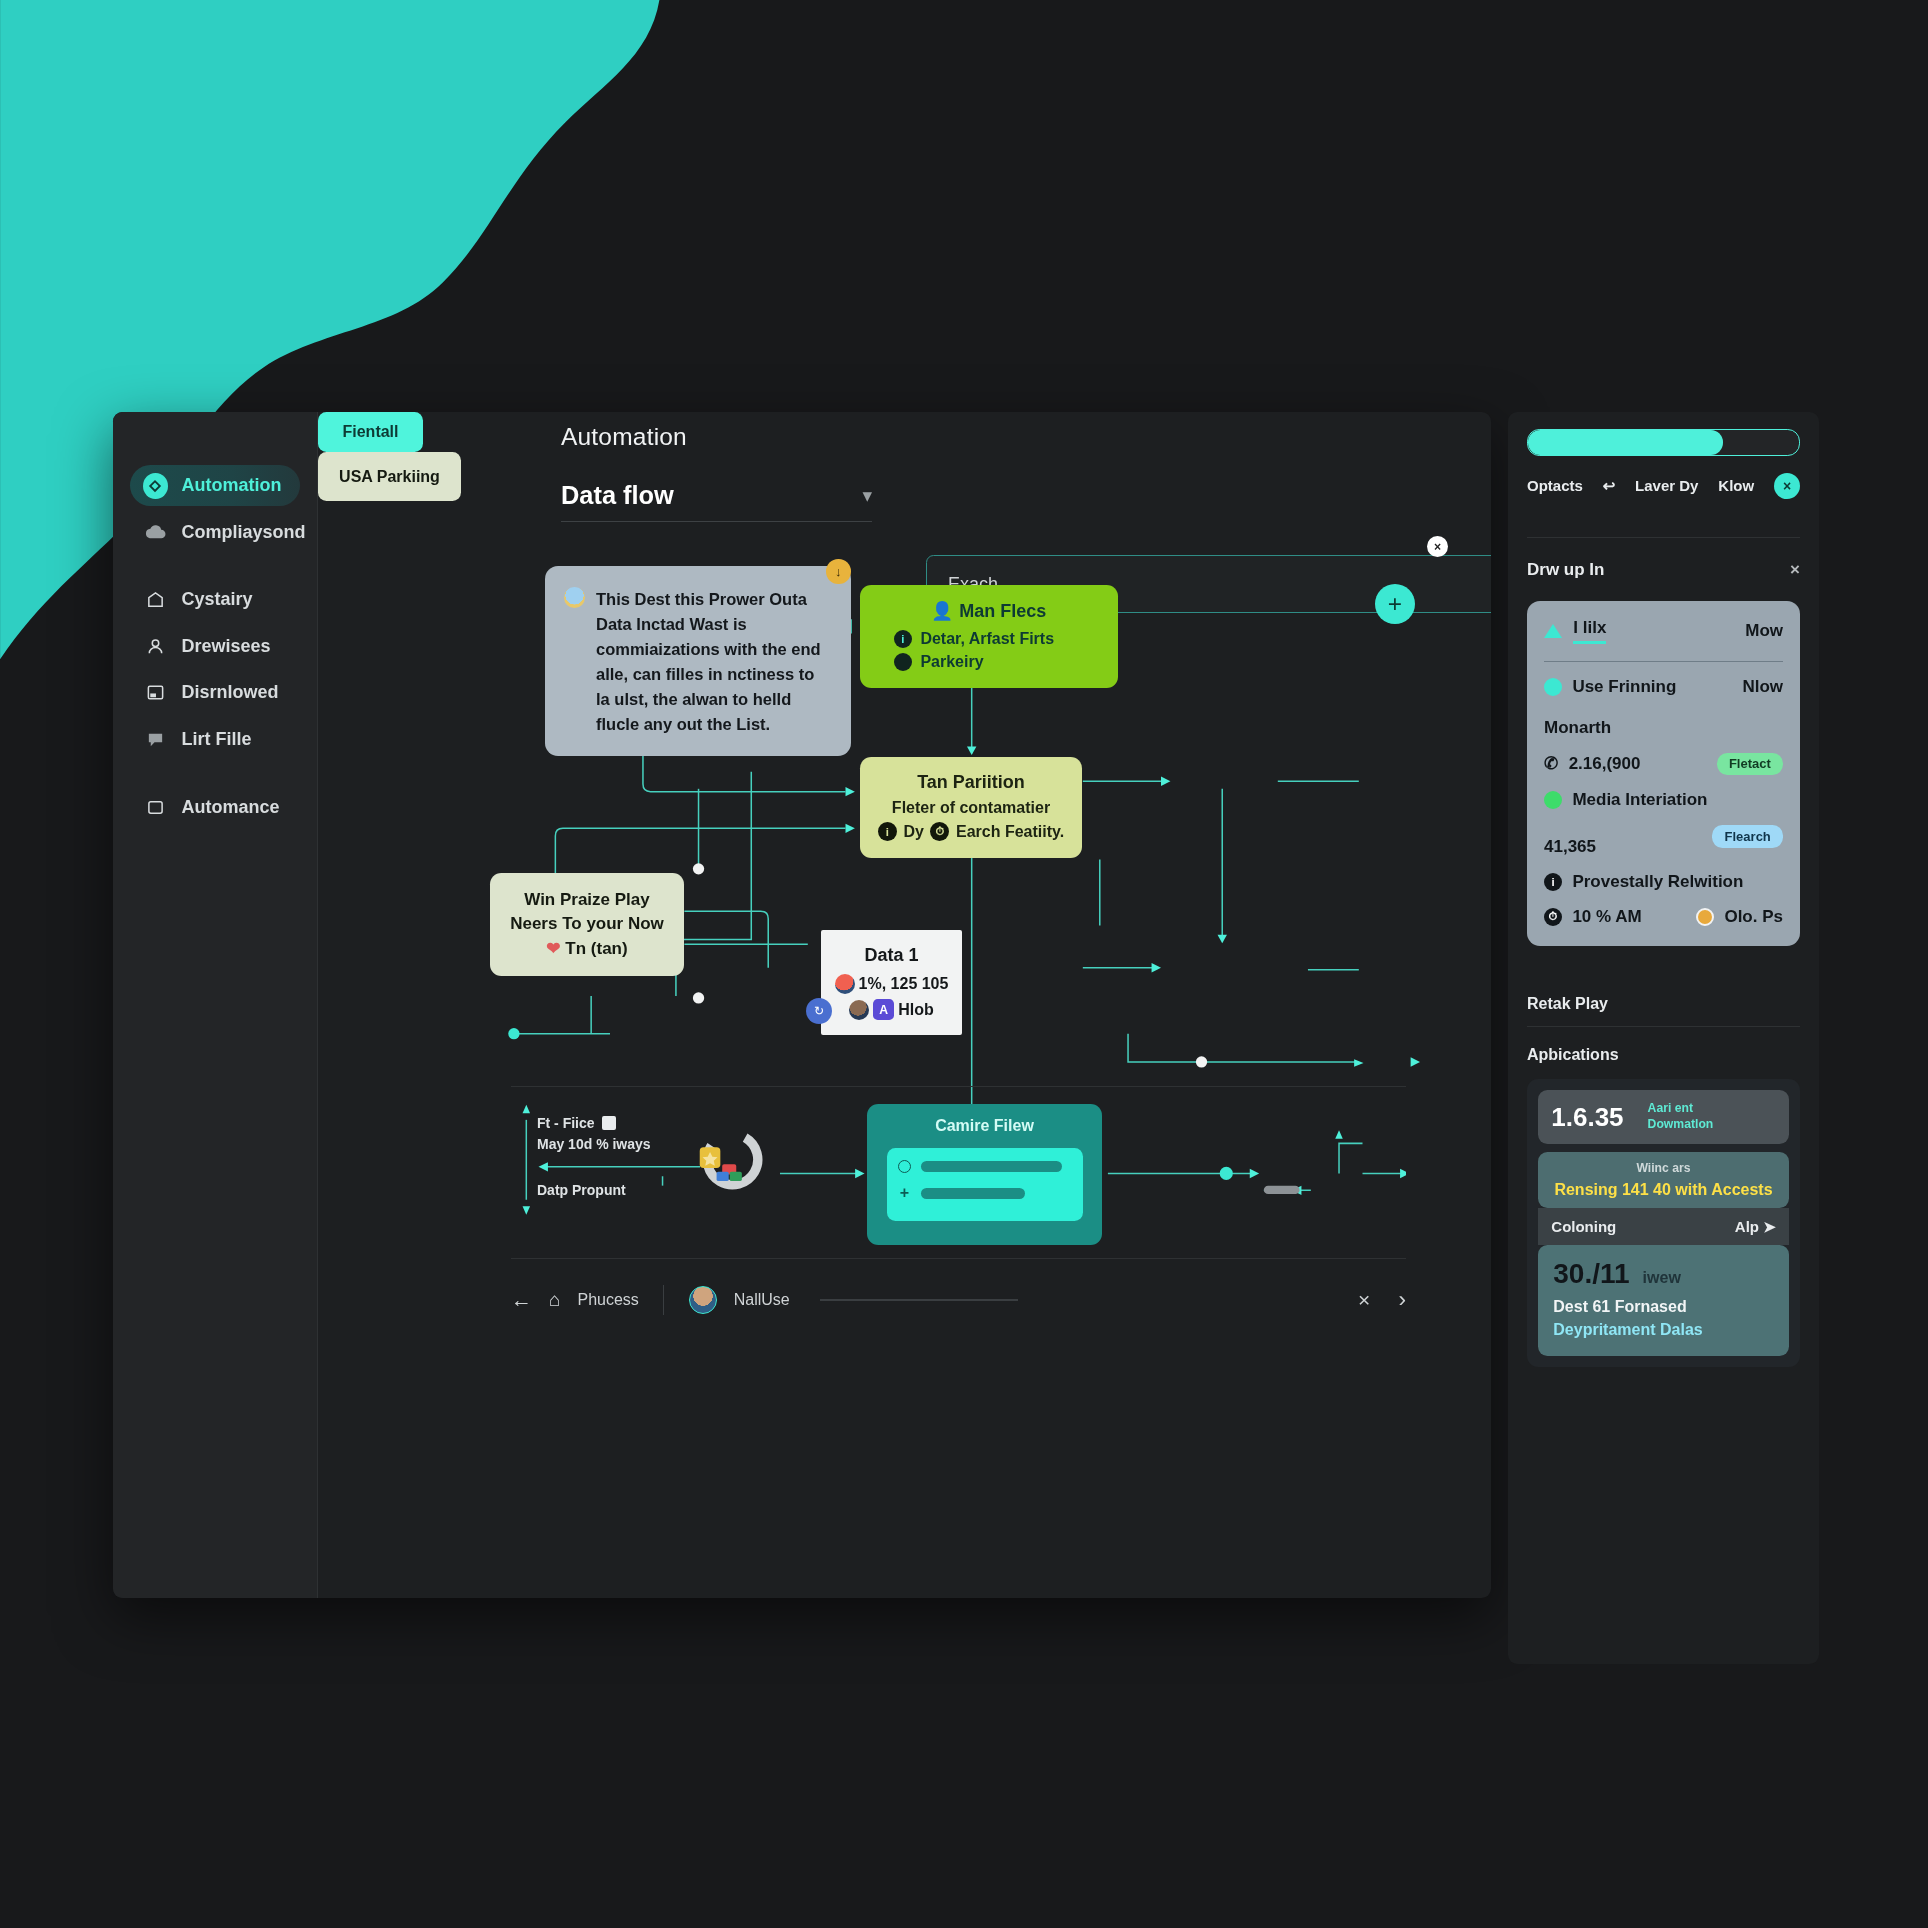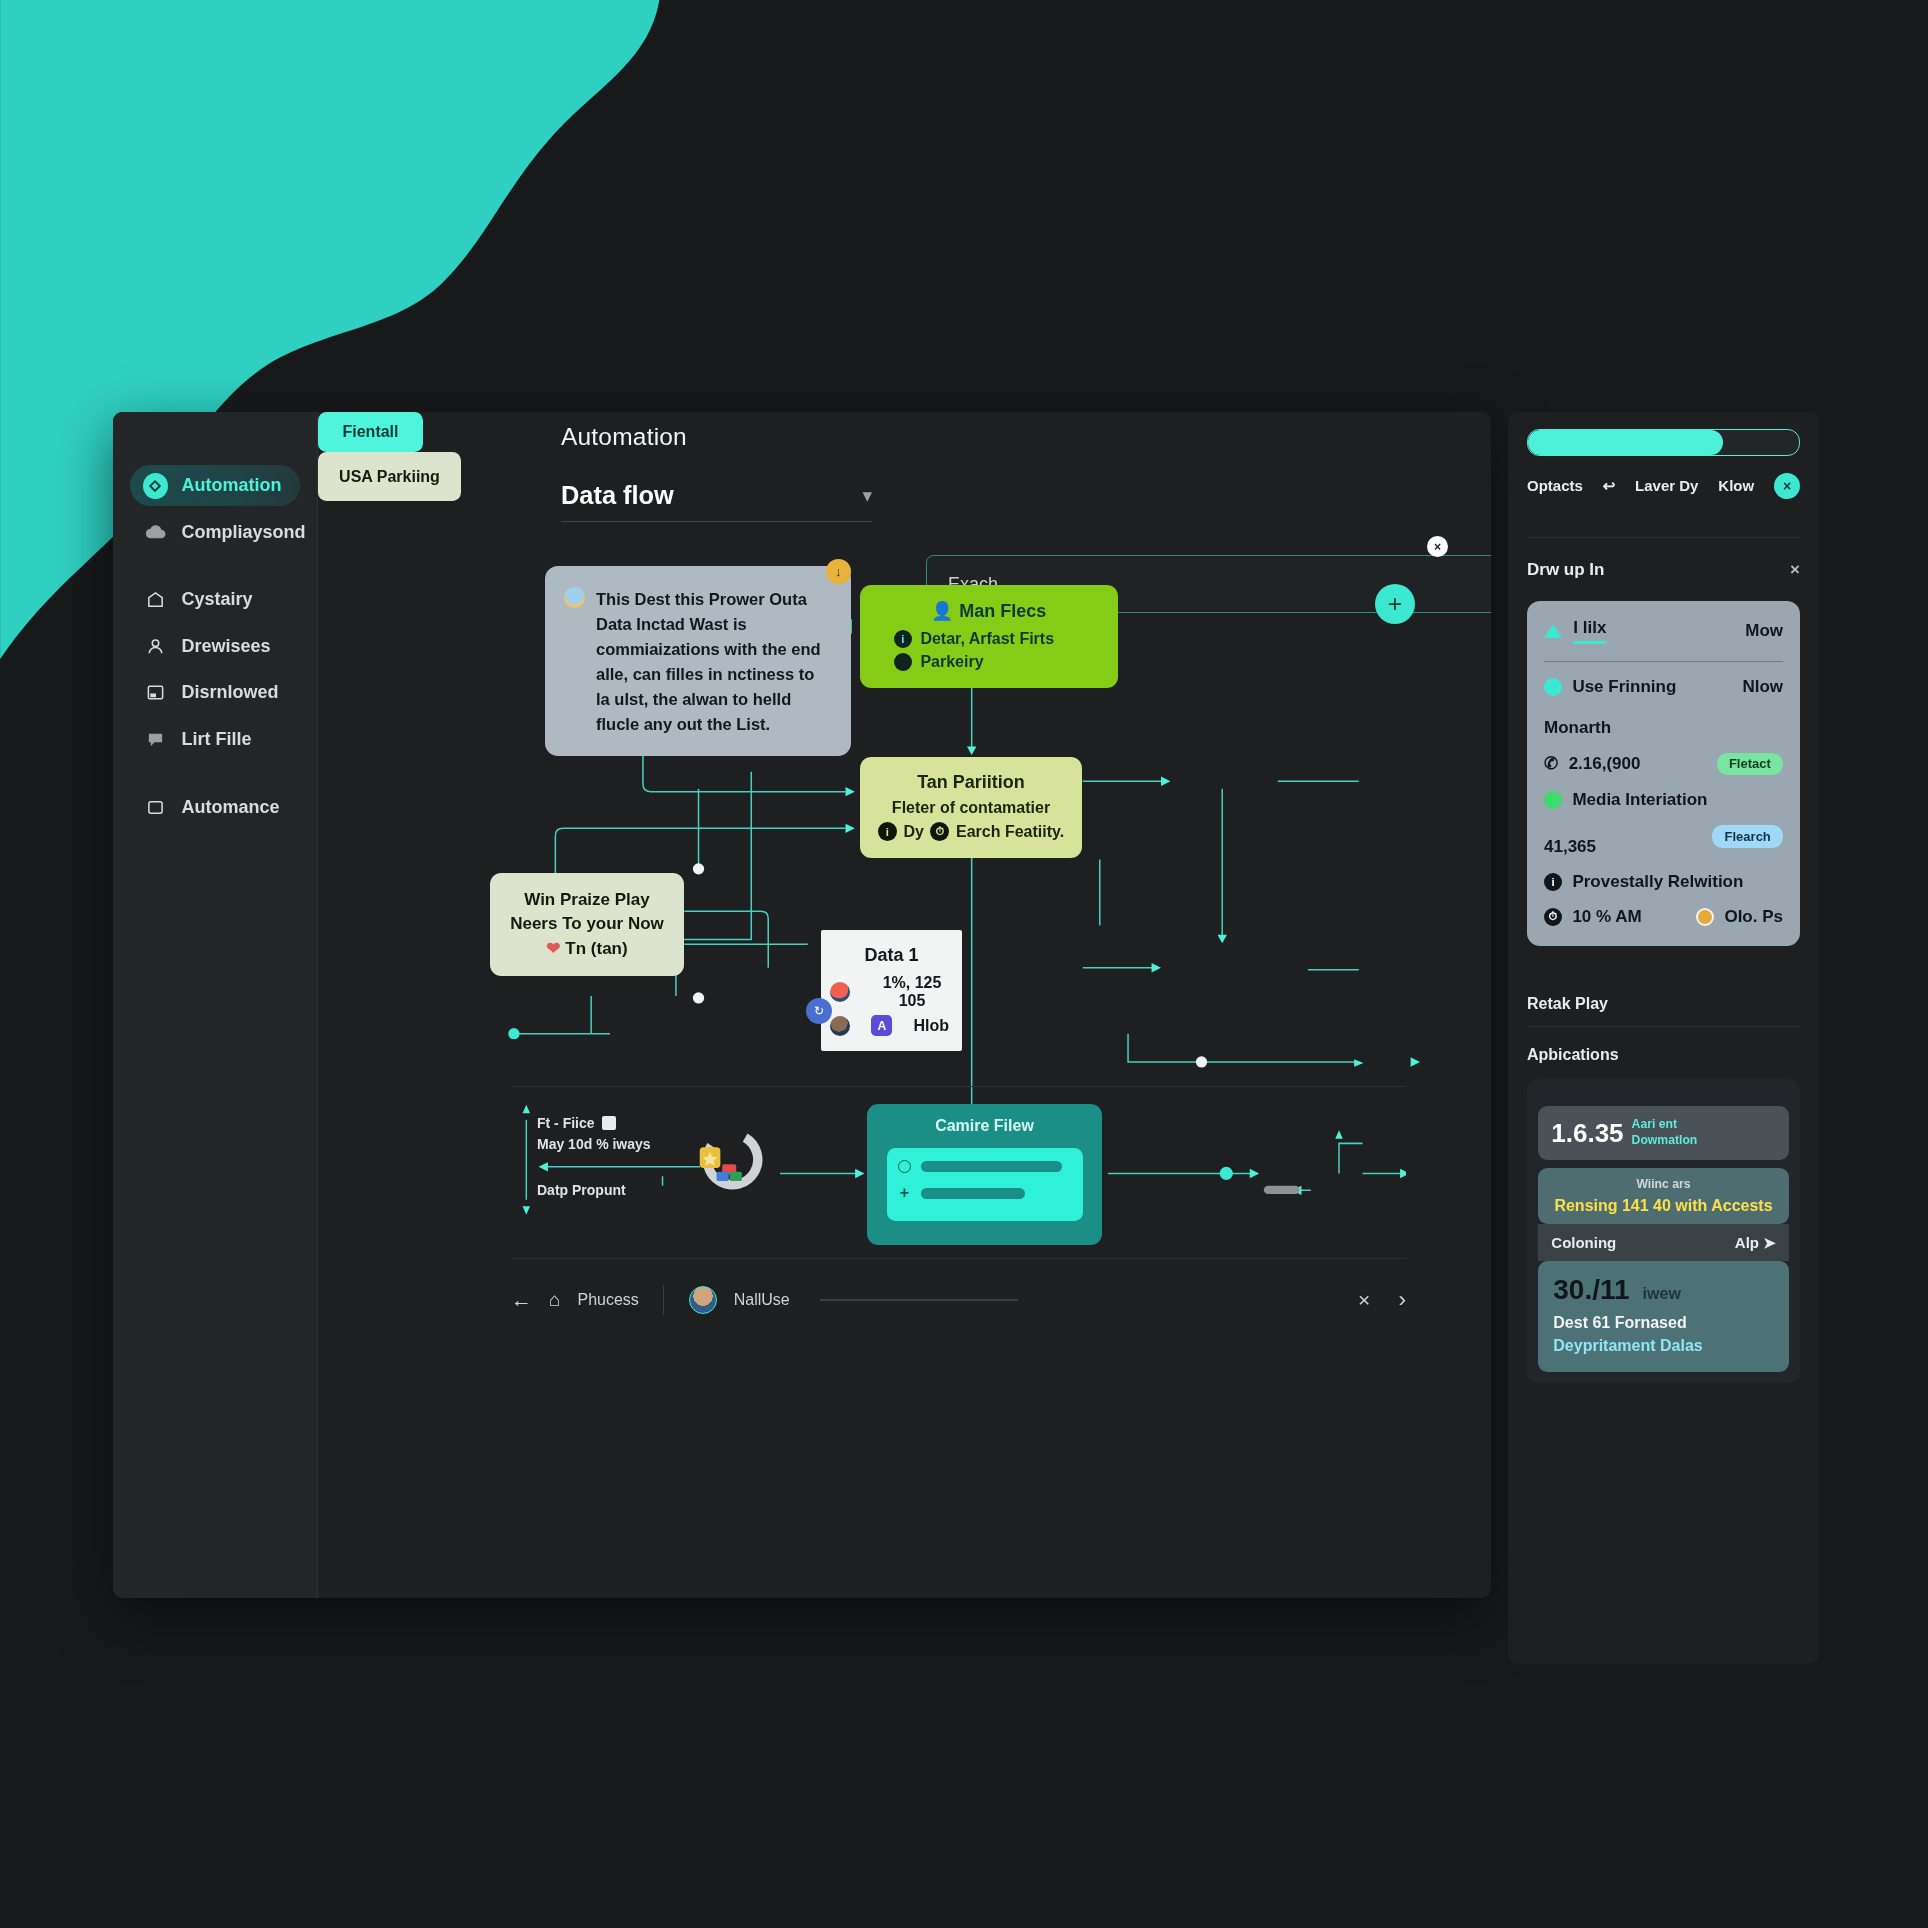--- a/index.html
+++ b/index.html
@@ -106,21 +106,21 @@
     background:#dde4cd;color:#151a11;text-align:center;
   }
   #node-sage .t{font-size:17px;font-weight:700;margin-bottom:3.8px;}
   #node-sage .s{font-size:17px;font-weight:700;margin-bottom:3.8px;}
   #node-sage .r{font-size:17px;font-weight:700;}
   #node-data1{
     left:503px;top:518px;width:141px;padding:15px 9.4px;
     background:#f2f3f3;color:#15181a;text-align:center;border-radius:2px;
   }
   #node-data1 .t{font-size:18px;font-weight:700;margin-bottom:7.5px;}
-  #node-data1 .r{font-size:16px;font-weight:700;display:flex;align-items:center;gap:21px;margin-top:5.6px;}
+  #node-data1 .r{font-size:16px;font-weight:700;display:flex;align-items:center;gap:4px;justify-content:center;margin-top:5.6px;}
   .av{width:20px;height:20px;border-radius:50%;flex:0 0 20px;}
   .av.red{background:radial-gradient(circle at 45% 35%,#f06050 0 55%,#2f4f7a 56% 100%);}
   .av.dk{background:radial-gradient(circle at 45% 35%,#8a6a52 0 50%,#273a55 51% 100%);}
   .sq{width:21px;height:21px;border-radius:4.7px;background:#5b4bd6;color:#fff;font-size:12.2px;font-weight:700;display:flex;align-items:center;justify-content:center;flex:0 0 21px;}
   #node-fientall{
     left:854px;top:333px;width:105px;height:40px;background:#4ff4dc;color:#0d3a34;
     display:flex;align-items:center;justify-content:center;font-size:16px;font-weight:700;
     border-radius:8.5px;
   }
   #node-usa{
@@ -219,21 +219,21 @@
   .ic.dark{background:#11161a;color:#fff;font-size:11.3px;font-weight:700;display:flex;align-items:center;justify-content:center;}
   .ic.amber{background:#e8a93c;border:2.8px solid #f2f3f3;box-sizing:border-box;}
   .tri{width:0;height:0;border-left:9.4px solid transparent;border-right:9.4px solid transparent;border-bottom:14px solid #3ce8d2;}
   #retak{margin-top:49px;color:#e9ecee;font-size:16px;font-weight:700;}
   #retak-hr{height:0.9px;background:#2e3133;margin-top:13px;}
   #apps-title{margin-top:19px;color:#e9ecee;font-size:16px;font-weight:700;}
   #apps-card{
     margin-top:15px;background:#22262a;border-radius:11.3px;padding:11.3px;
   }
   #stat-top{
-    background:#4b5257;border-radius:9.4px;padding:11.3px 13px;display:flex;align-items:center;gap:8px;margin-top:16px;
+    background:#4b5257;border-radius:9.4px;padding:11.3px 13px;display:flex;align-items:center;gap:24px;
   }
   #stat-top .big{color:#fff;font-size:26px;font-weight:700;}
   #stat-top .sml{color:#5eead4;font-size:12.2px;font-weight:700;line-height:1.3;}
   #stat-mid{
     margin-top:7.5px;background:#4d6d70;border-radius:9.4px;padding:9.4px 11.3px;text-align:center;
   }
   #stat-mid .cap{color:#cfd9da;font-size:12.2px;font-weight:700;}
   #stat-mid .val{color:#fde047;font-size:16px;font-weight:700;margin-top:5.6px;}
   #stat-row{
     background:#3a4145;padding:9.4px 13px;display:flex;align-items:center;justify-content:space-between;

